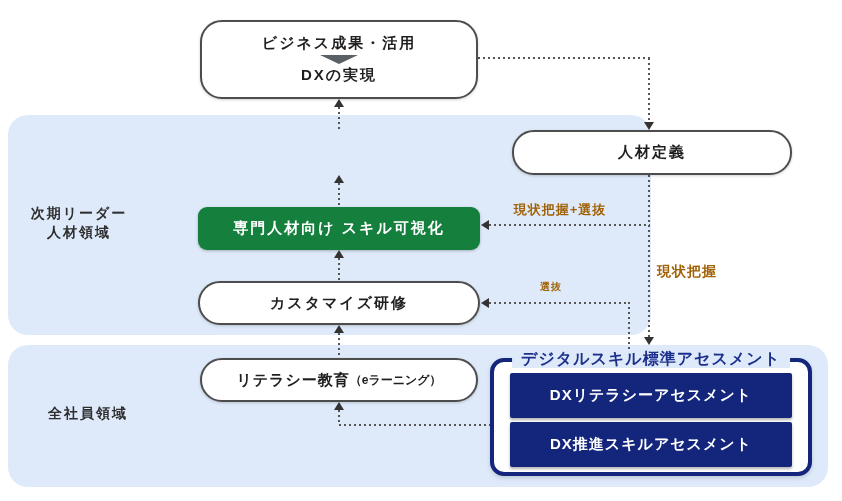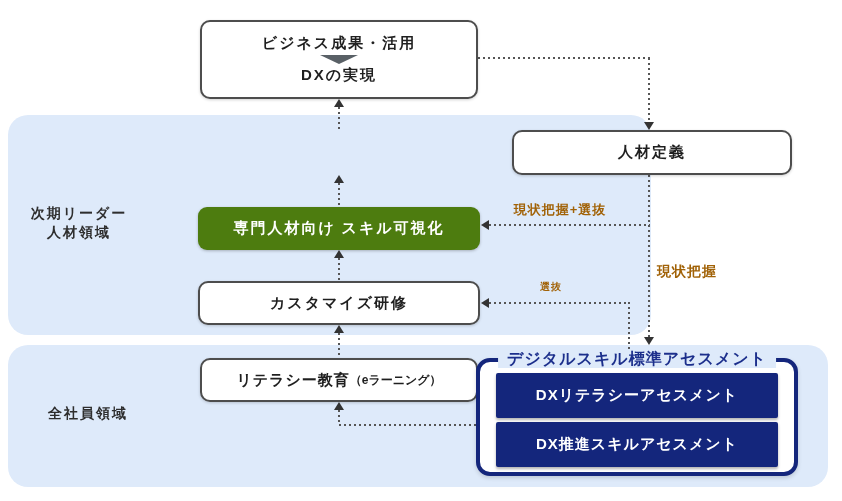--- a/index.html
+++ b/index.html
@@ -7,37 +7,37 @@
     position:relative;width:842px;height:501px;background:#ffffff;overflow:hidden;
     font-family:"Liberation Sans","DejaVu Sans",sans-serif;
   }
   
   .panel{position:absolute;background:#deeafa;border-radius:20px;}
   #panel-leader{left:8px;top:115px;width:643px;height:220px;}
   #panel-all{left:8px;top:345px;width:820px;height:142px;}
 
   
   .node{
-    position:absolute;background:#ffffff;border:2px solid #4d4d4d;border-radius:10px;
+    position:absolute;background:#ffffff;border:2px solid #4d4d4d;border-radius:22px;
     display:flex;align-items:center;justify-content:center;
     font-weight:bold;color:#1f1f1f;font-size:15px;letter-spacing:2px;
     box-shadow:0 1px 3px rgba(0,0,0,.18);box-sizing:border-box;white-space:nowrap;
   }
   #box-business{left:200px;top:20px;width:278px;height:79px;flex-direction:column;gap:1px;}
   #box-business .chev{width:0;height:0;border-left:19px solid transparent;border-right:19px solid transparent;border-top:9px solid #596066;margin:1px 0;}
   #box-applied{left:199px;top:129px;width:281px;height:46px;}
-  #box-visual{left:198px;top:207px;width:282px;height:43px;background:#4d7c0f;border:none;color:#ffffff;border-radius:9px;box-shadow:0 1px 3px rgba(0,0,0,.25);font-family:Liberation Serif, serif;}
+  #box-visual{left:198px;top:207px;width:282px;height:43px;background:#15803d;border:none;color:#ffffff;border-radius:9px;box-shadow:0 1px 3px rgba(0,0,0,.25);}
   #box-custom{left:198px;top:281px;width:282px;height:44px;}
   #box-definition{left:512px;top:130px;width:280px;height:45px;}
   #box-literacy{left:200px;top:358px;width:278px;height:44px;letter-spacing:1px;}
   #box-literacy .sub{font-size:12px;letter-spacing:0;}
 
   
   #assess{
-    position:absolute;left:476px;top:358px;width:322px;height:118px;background:#ffffff;
+    position:absolute;left:490px;top:358px;width:322px;height:118px;background:#ffffff;
     border:4px solid #14267c;border-radius:14px;box-sizing:border-box;
     box-shadow:0 2px 4px rgba(0,0,0,.15);
   }
   #assess .legend{
     position:absolute;top:-13px;left:50%;transform:translateX(-50%);
     background:#deeafa;padding:0 9px;color:#1c2f8c;font-weight:bold;font-size:16px;
     letter-spacing:1px;white-space:nowrap;line-height:19px;
   }
   .assess-btn{
     position:absolute;left:16px;width:282px;height:45px;background:#14267c;border-radius:2px;

